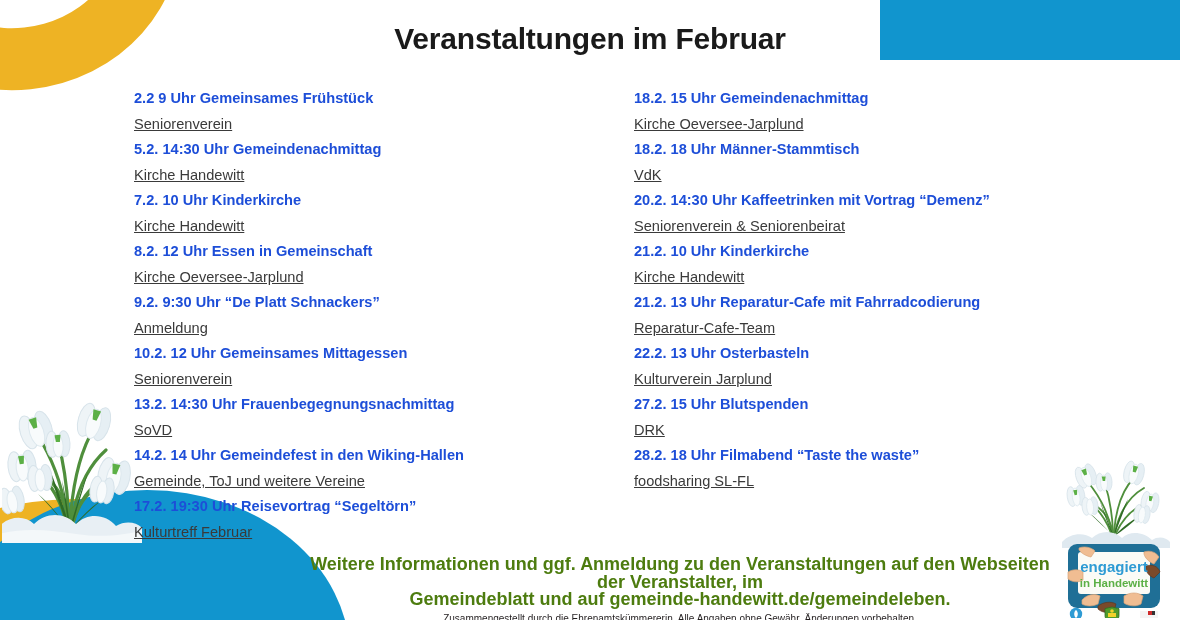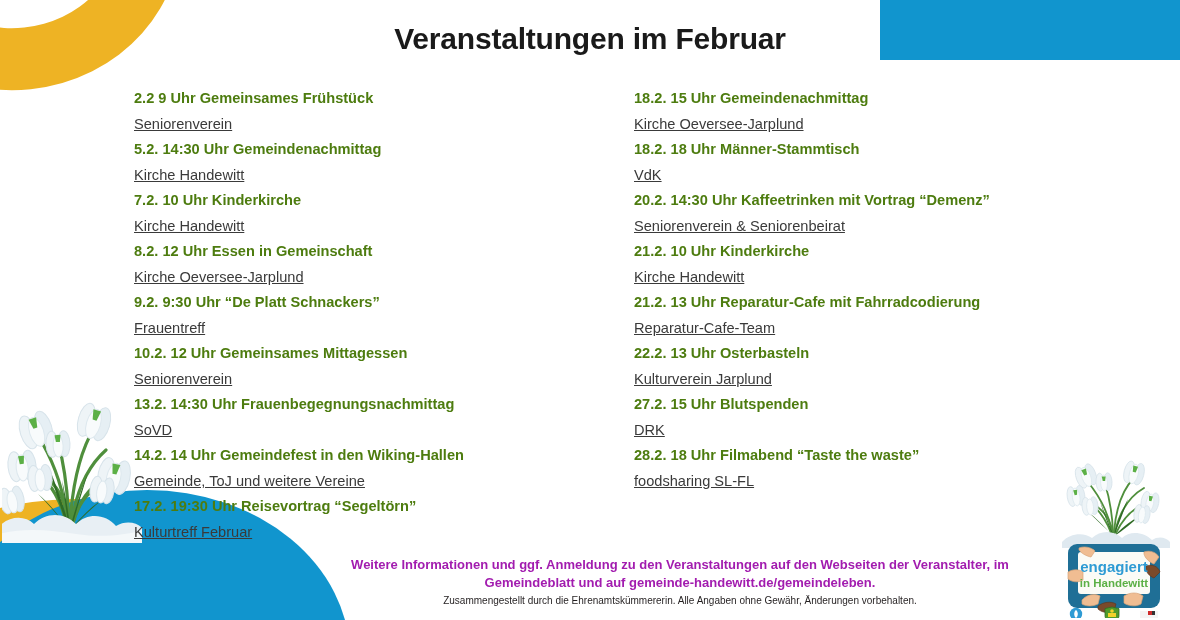--- a/index.html
+++ b/index.html
@@ -88,45 +88,45 @@
   .column { width: 500px; }
   #col-left  { margin-left: 134px; }
   #col-right { margin-left: 0px; }
 
   .event { }
   .event-title {
     font-size: 14.6px;
     font-weight: bold;
     line-height: 25.5px;
     white-space: nowrap;
-    color: #4d7c0f;
+    color: #1d4ed8;
   }
   .event-org {
     font-size: 14.6px;
     font-weight: normal;
     line-height: 25.5px;
     white-space: nowrap;
     color: #3a3a3a;
     text-decoration: underline;
   }
 
   
   #footer {
     position: absolute;
     left: 300px;
     width: 760px;
     top: 556px;
     text-align: center;
     z-index: 4;
   }
   .footer-strong {
-    font-size: 13px;
+    font-size: 18px;
     font-weight: bold;
     line-height: 17.5px;
-    color: #a21caf;
+    color: #4d7c0f;
   }
   .footer-note {
     font-size: 10px;
     font-weight: normal;
     line-height: 18px;
     color: #231f20;
     margin-top: 1px;
   }
 
   
@@ -246,21 +246,21 @@
       <div class="event">
         <div class="event-title">7.2. 10 Uhr Kinderkirche</div>
         <div class="event-org">Kirche Handewitt</div>
       </div>
       <div class="event">
         <div class="event-title">8.2. 12 Uhr Essen in Gemeinschaft</div>
         <div class="event-org">Kirche Oeversee-Jarplund</div>
       </div>
       <div class="event">
         <div class="event-title">9.2. 9:30 Uhr “De Platt Schnackers”</div>
-        <div class="event-org">Frauentreff</div>
+        <div class="event-org">Anmeldung</div>
       </div>
       <div class="event">
         <div class="event-title">10.2. 12 Uhr Gemeinsames Mittagessen</div>
         <div class="event-org">Seniorenverein</div>
       </div>
       <div class="event">
         <div class="event-title">13.2. 14:30 Uhr Frauenbegegnungsnachmittag</div>
         <div class="event-org">SoVD</div>
       </div>
       <div class="event">

